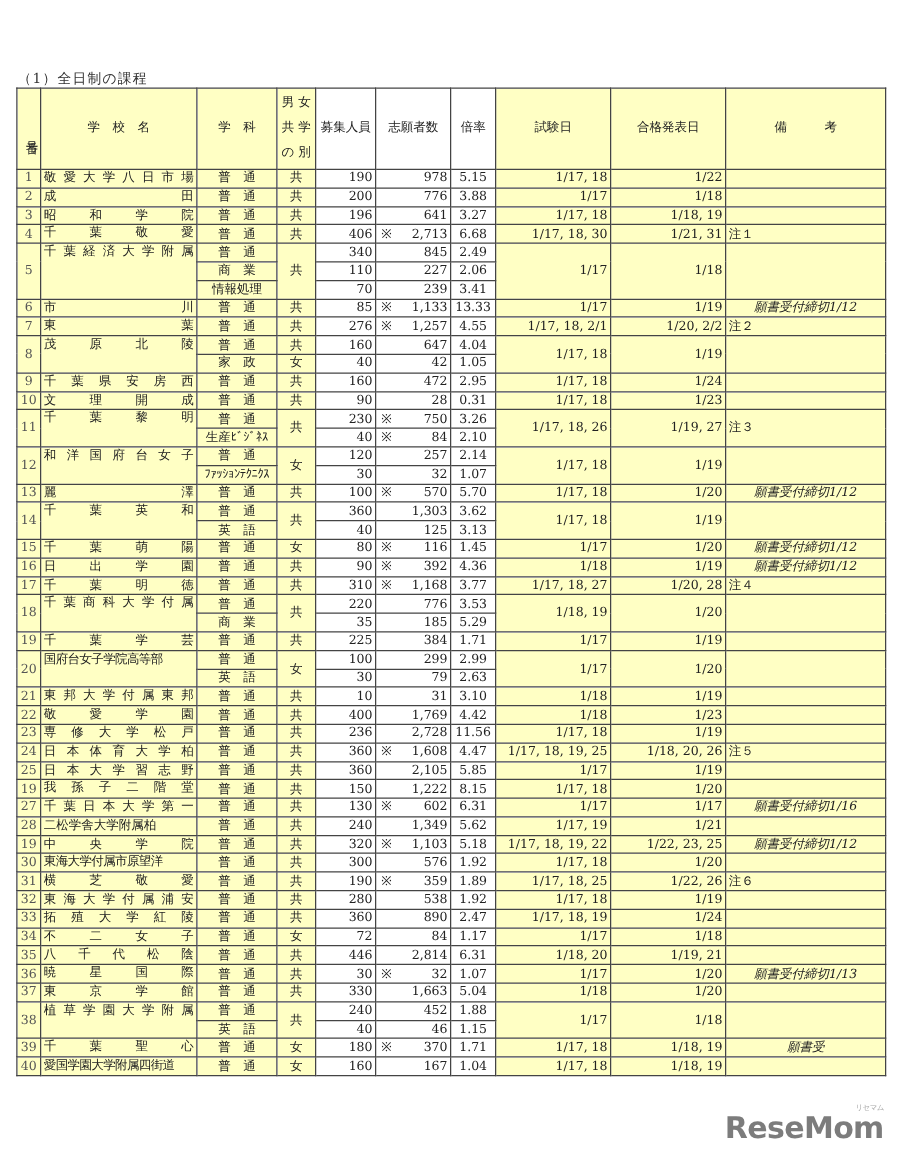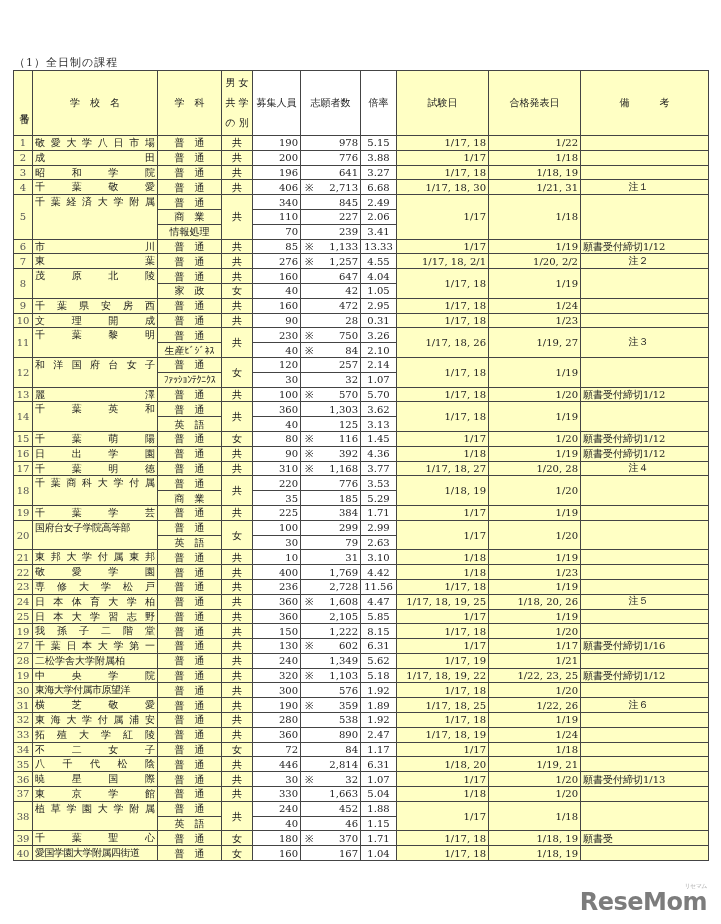--- a/index.html
+++ b/index.html
@@ -10,22 +10,22 @@
   table.main td, table.main th { border:1px solid #444; padding:0 2px; font-size:10px; font-weight:normal;
          height:13.8px; line-height:13px; white-space:nowrap; overflow:hidden; background:#ffffc4; }
   table.main th { height:64px; line-height:16px; }
   .w { background:#ffffff !important; }
   .c { text-align:center; }
   .r { text-align:right; }
   .l { text-align:left; }
   .num { color:#555; }
   .name { display:flex; justify-content:space-between; }
   .name span { display:inline-block; }
-  .rmk { text-align:left; }
-  .note { text-align:center; padding-right:14px !important;font-family:Liberation Mono, monospace; }
+  .rmk { text-align:center;font-style:italic; }
+  .note { text-align:left; padding-right:14px !important; }
   .mark { float:left; padding-left:2px; }
   .tiny { font-size:7px; letter-spacing:-0.3px; }
   .small { font-size:8.5px; }
   .hdr-v { writing-mode:vertical-rl; }
   .sex-h { font-size:10px; line-height:20px !important; }
   .watermark { position:absolute; right:14px; bottom:8px; font-family:"DejaVu Sans", sans-serif; font-weight:bold;
          font-size:24px; color:#666; opacity:0.85; letter-spacing:-0.5px; }
   .watermark small { position:absolute; right:0; top:-6px; font-size:6px; color:#999; font-weight:normal; }
 </style>
 </head>

